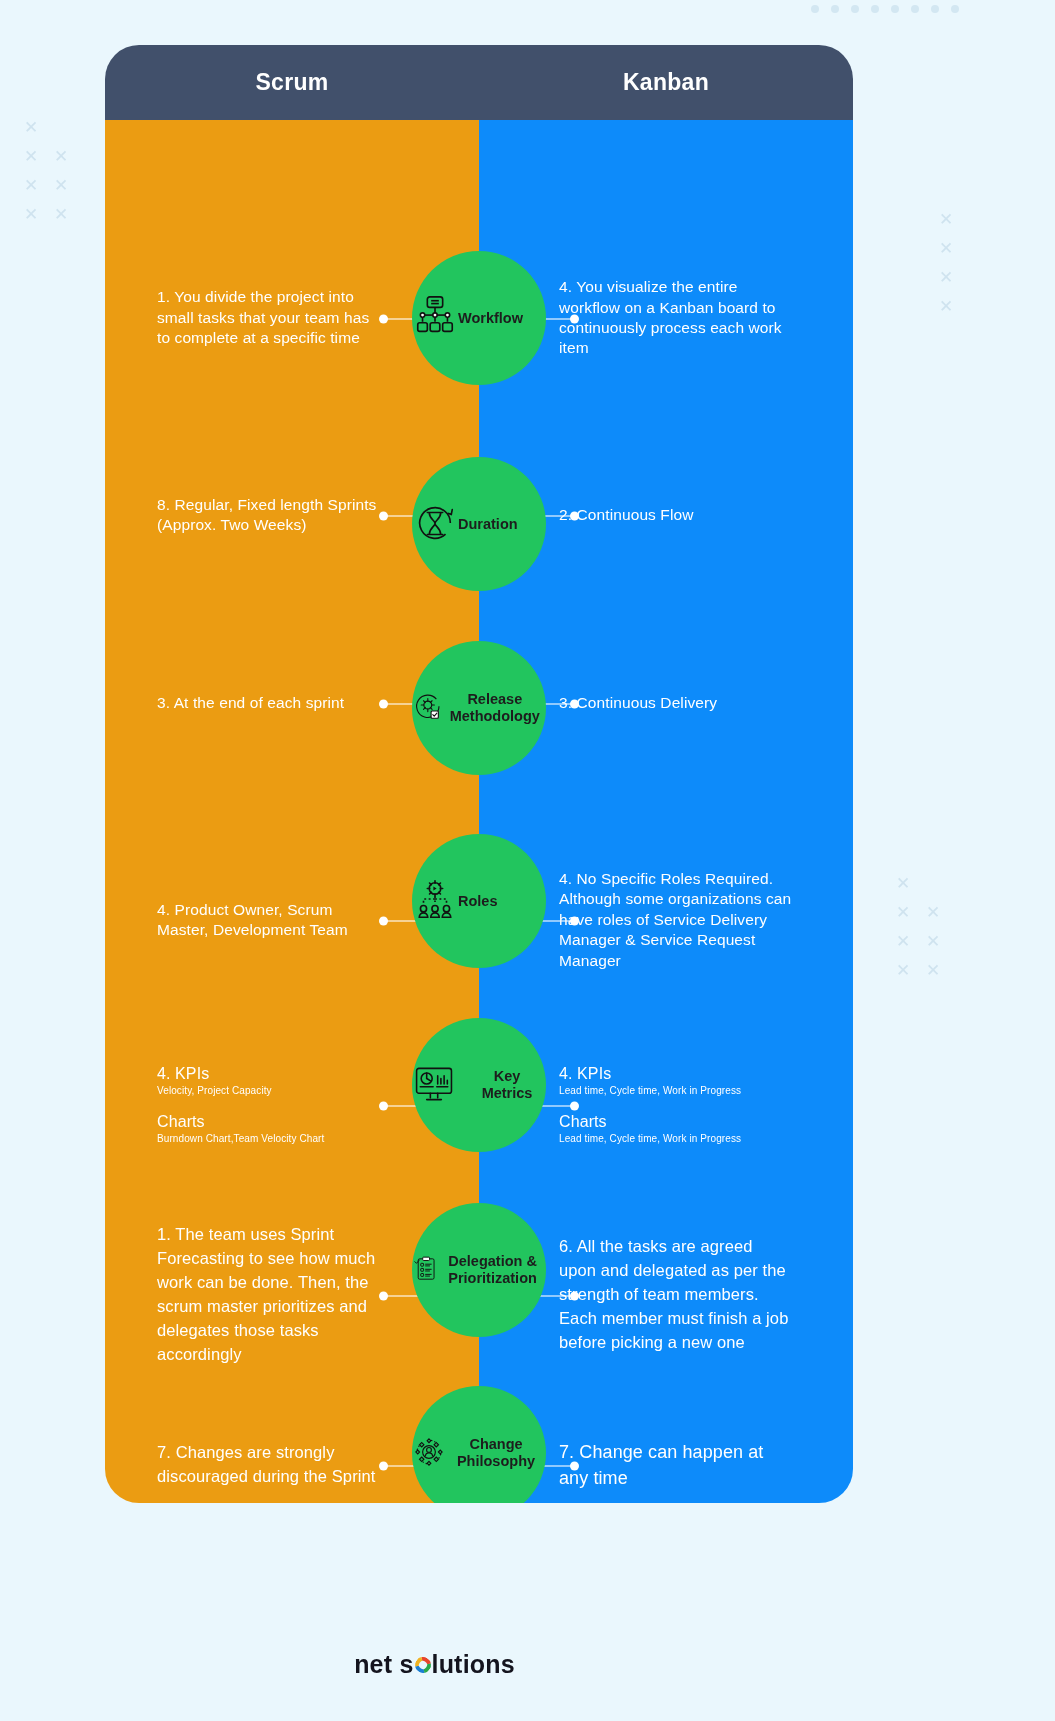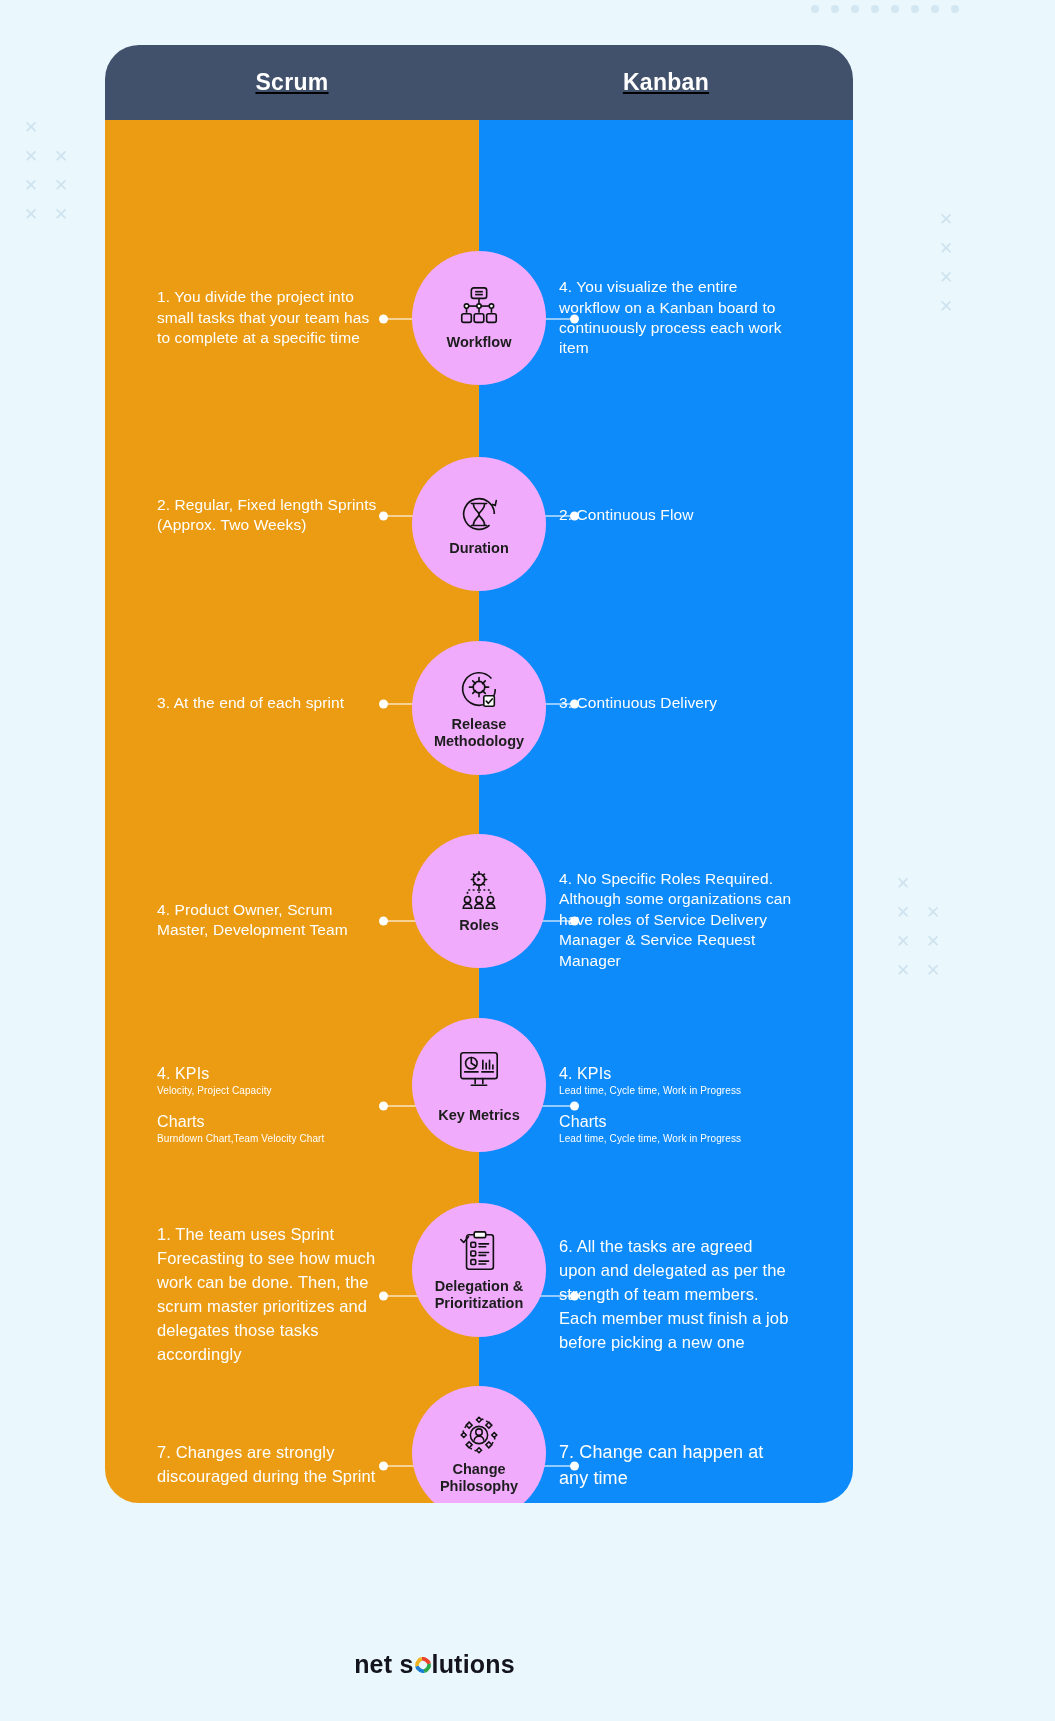--- a/index.html
+++ b/index.html
@@ -28,21 +28,20 @@
     background: #d3e7f2;
   }
 
   
   #card {
     position: absolute;
     left: 105px; top: 45px;
     width: 748px; height: 1458px;
     border-radius: 34px;
     overflow: hidden;
-    text-decoration: underline;
   }
   #header {
     position: relative;
     height: 75px;
     background: #41506b;
     display: flex;
   }
   .header-cell {
     flex: 1 1 50%;
     display: flex; align-items: center; justify-content: center;
@@ -103,25 +102,24 @@
   .conn-left  .knob { left: -4px; }
   .conn-right .knob { right: -4px; }
 
   
   .bubble {
     position: absolute;
     left: 50%;
     transform: translateX(-50%);
     width: 134px; height: 134px;
     border-radius: 50%;
-    background: #f0abfc;
+    background: #22c55e;
     display: flex;
-    flex-direction: column;
+    flex-direction: row;
     align-items: center;
-    justify-content: center;
     z-index: 5;
   }
   .bubble .ico { width: 46px; height: 46px; margin-bottom: 3px; }
   .bubble .ico svg { width: 100%; height: 100%; display: block; }
   .bubble .cap {
     font-size: 14.5px;
     font-weight: bold;
     color: #1d1d1d;
     text-align: center;
     line-height: 1.16;
@@ -239,21 +237,21 @@
             <rect x="6" y="30" width="10" height="9" rx="2"></rect>
             <rect x="19" y="30" width="10" height="9" rx="2"></rect>
             <rect x="32" y="30" width="10" height="9" rx="2"></rect>
           </svg>
         </span>
         <span class="cap">Workflow</span>
       </div>
 
       <div class="row" style="top:330px; height:130px;">
         <div class="side side-left">
-          <div class="txt txt-left">2. Regular, Fixed length Sprints (Approx. Two Weeks)</div>
+          <div class="txt txt-left">8. Regular, Fixed length Sprints (Approx. Two Weeks)</div>
           <div class="conn conn-left">
               <span class="knob"></span>
             </div>
         </div>
         <div class="side side-right">
           <div class="conn conn-right">
               <span class="knob"></span>
             </div>
           <div class="txt txt-right">2. Continuous Flow</div>
         </div>

